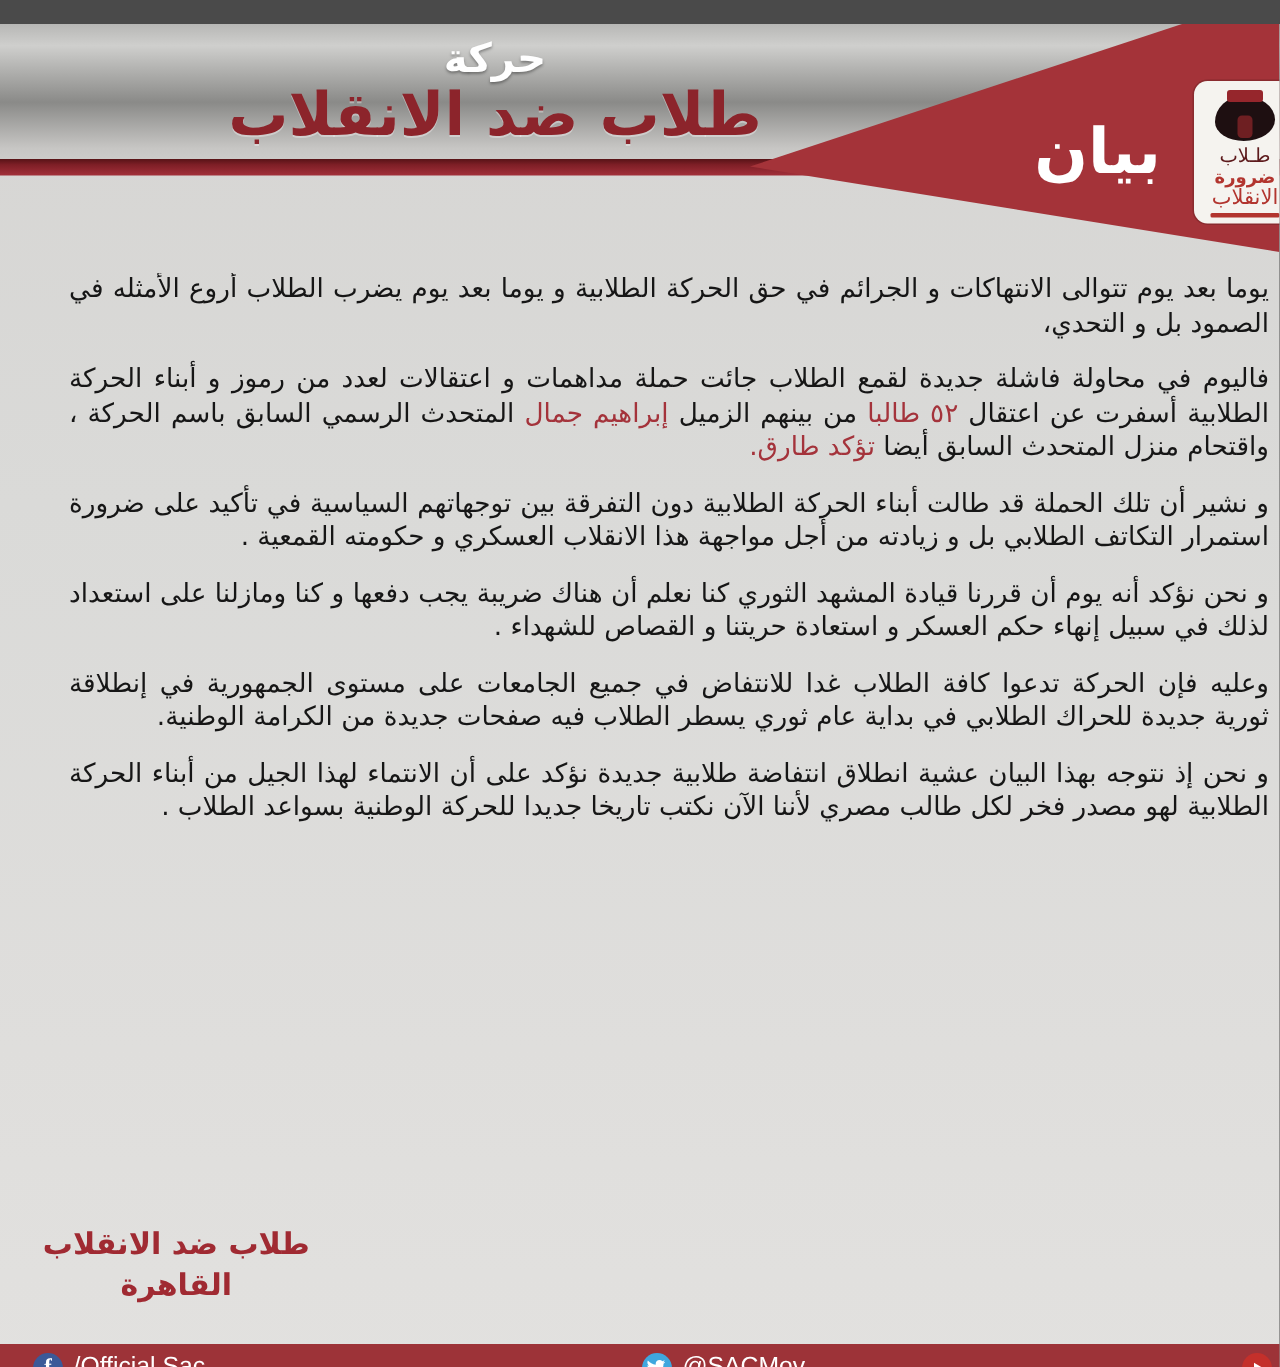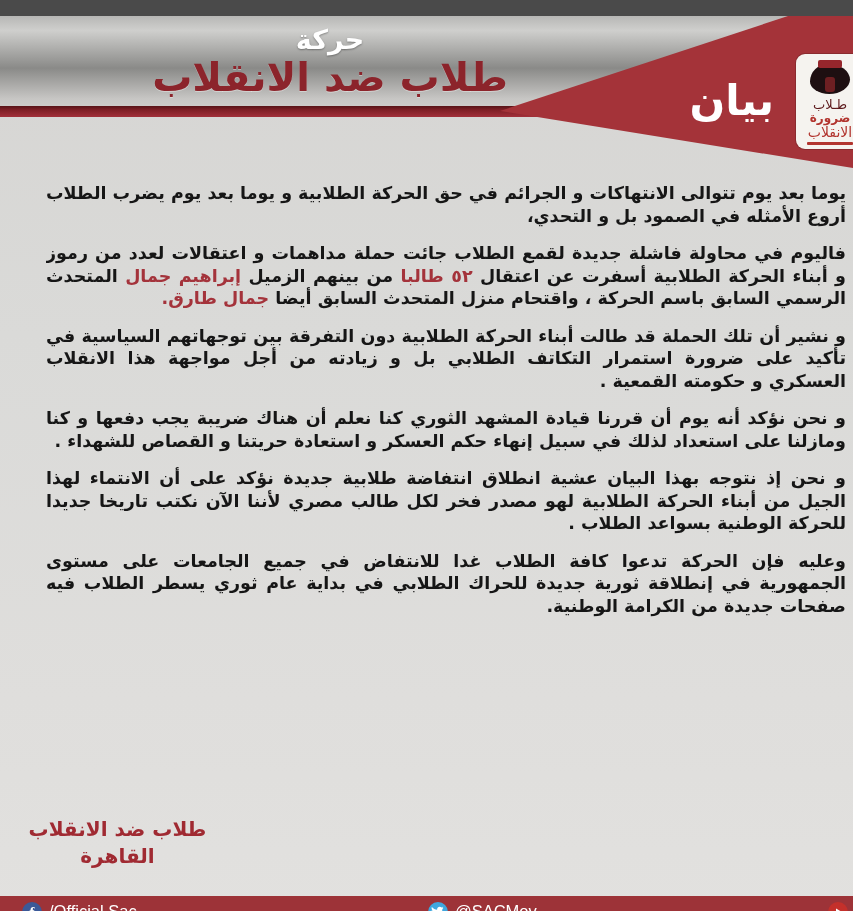--- a/index.html
+++ b/index.html
@@ -52,21 +52,21 @@
   .logo-underline{margin:3px auto 0;width:46px;height:3px;background:#b2352f;border-radius:1px;}
   
   .page-title{
     position:absolute;top:106px;left:105px;right:0;text-align:center;
     color:#a02a32;font-size:42px;line-height:48px;font-weight:bold;
   }
   
   .body-text{
     position:absolute;top:166px;right:24px;left:46px;height:576px;overflow:hidden;
     direction:rtl;text-align:justify;color:#161616;
-    font-size:17.5px;line-height:22.5px;font-weight:bold;
+    font-size:17.5px;line-height:22.5px;font-weight:normal;
   }
   .body-text p{margin:0 0 15px 0;}
   .red{color:#a4333b;}
   .slogan{
     position:absolute;top:748px;left:0;width:100%;text-align:center;direction:rtl;
     color:#9e2a31;font-size:22px;font-weight:bold;
   }
   .signature{
     position:absolute;top:800px;left:10px;width:215px;text-align:center;direction:rtl;
     color:#a02a32;font-size:20px;line-height:27px;font-weight:bold;
@@ -107,25 +107,25 @@
     </div>
     <div class="logo-line1">طـلاب</div>
     <div class="logo-line2">ضرورة</div>
     <div class="logo-line3">الانقلاب</div>
     <div class="logo-underline"></div>
   </div>
 
 
   <div class="body-text">
     <p>يوما بعد يوم تتوالى الانتهاكات و الجرائم في حق الحركة الطلابية و يوما بعد يوم يضرب الطلاب أروع الأمثله في الصمود بل و التحدي،</p>
-    <p><span>فاليوم في محاولة فاشلة جديدة لقمع الطلاب جائت حملة مداهمات و اعتقالات لعدد من رموز و أبناء الحركة الطلابية أسفرت عن اعتقال </span><span class="red">٥٢ طالبا</span><span> من بينهم الزميل </span><span class="red">إبراهيم جمال</span><span> المتحدث الرسمي السابق باسم الحركة ، واقتحام منزل المتحدث السابق أيضا </span><span class="red">جمال طارق.</span></p>
+    <p><span>فاليوم في محاولة فاشلة جديدة لقمع الطلاب جائت حملة مداهمات و اعتقالات لعدد من رموز و أبناء الحركة الطلابية أسفرت عن اعتقال </span><span class="red">٥٢ طالبا</span><span> من بينهم الزميل </span><span class="red">إبراهيم جمال</span><span> المتحدث الرسمي السابق باسم الحركة ، واقتحام منزل المتحدث السابق أيضا </span><span class="red">تؤكد طارق.</span></p>
     <p>و نشير أن تلك الحملة قد طالت أبناء الحركة الطلابية دون التفرقة بين توجهاتهم السياسية في تأكيد على ضرورة استمرار التكاتف الطلابي بل و زيادته من أجل مواجهة هذا الانقلاب العسكري و حكومته القمعية .</p>
     <p>و نحن نؤكد أنه يوم أن قررنا قيادة المشهد الثوري كنا نعلم أن هناك ضريبة يجب دفعها و كنا ومازلنا على استعداد لذلك في سبيل إنهاء حكم العسكر و استعادة حريتنا و القصاص للشهداء .</p>
+    <p>وعليه فإن الحركة تدعوا كافة الطلاب غدا للانتفاض في جميع الجامعات على مستوى الجمهورية في إنطلاقة ثورية جديدة للحراك الطلابي في بداية عام ثوري يسطر الطلاب فيه صفحات جديدة من الكرامة الوطنية.</p>
     <p>و نحن إذ نتوجه بهذا البيان عشية انطلاق انتفاضة طلابية جديدة نؤكد على أن الانتماء لهذا الجيل من أبناء الحركة الطلابية لهو مصدر فخر لكل طالب مصري لأننا الآن نكتب تاريخا جديدا للحركة الوطنية بسواعد الطلاب .</p>
-    <p>وعليه فإن الحركة تدعوا كافة الطلاب غدا للانتفاض في جميع الجامعات على مستوى الجمهورية في إنطلاقة ثورية جديدة للحراك الطلابي في بداية عام ثوري يسطر الطلاب فيه صفحات جديدة من الكرامة الوطنية.</p>
   </div>
 
 
   <div class="signature">
     <div>طلاب ضد الانقلاب</div>
     <div>القاهرة</div>
   </div>
 
   <div class="footer">
     <div class="footer-item">

